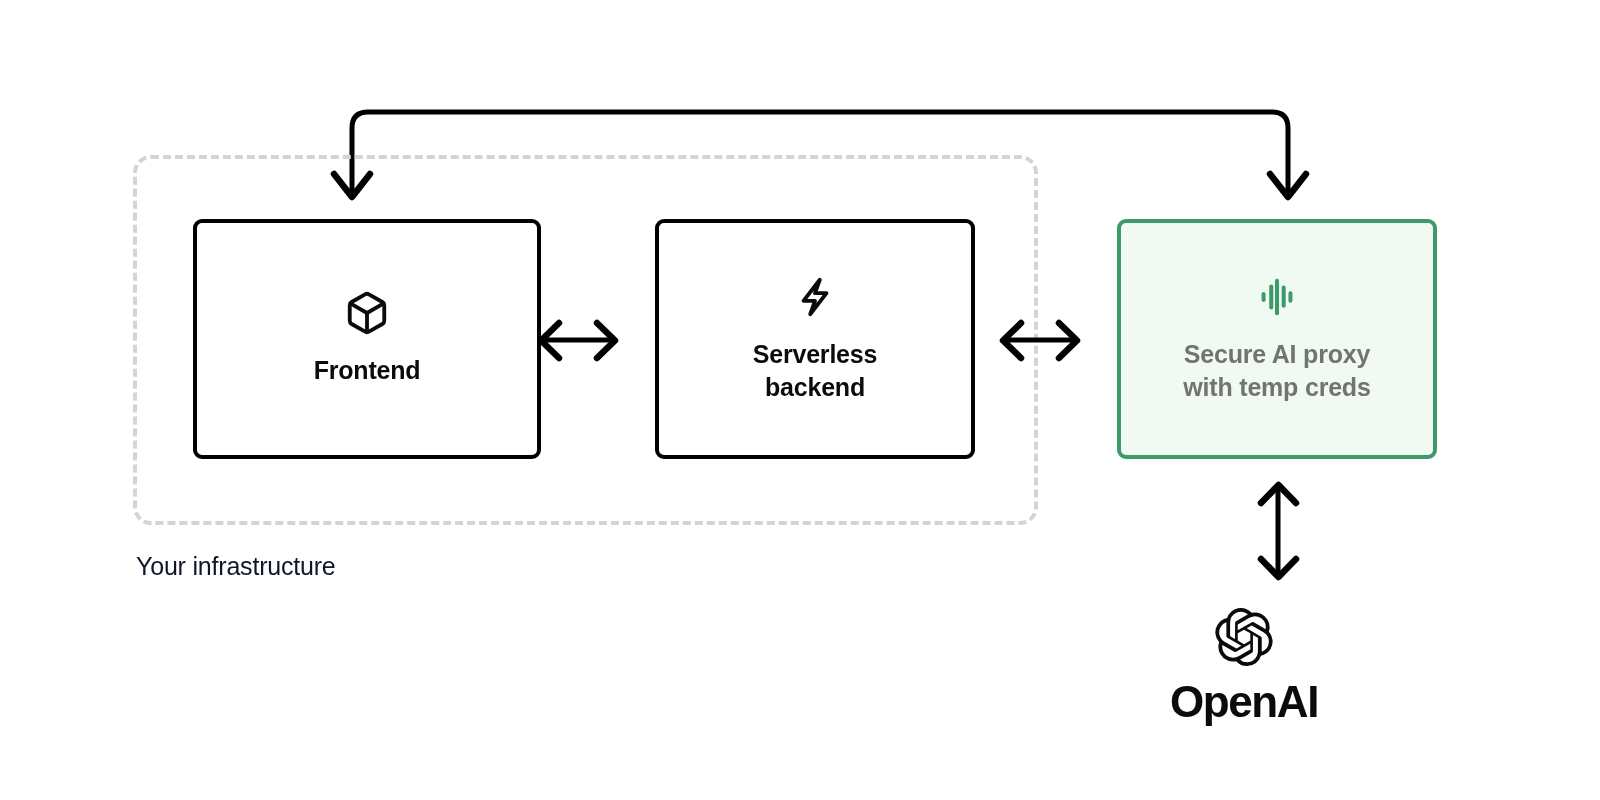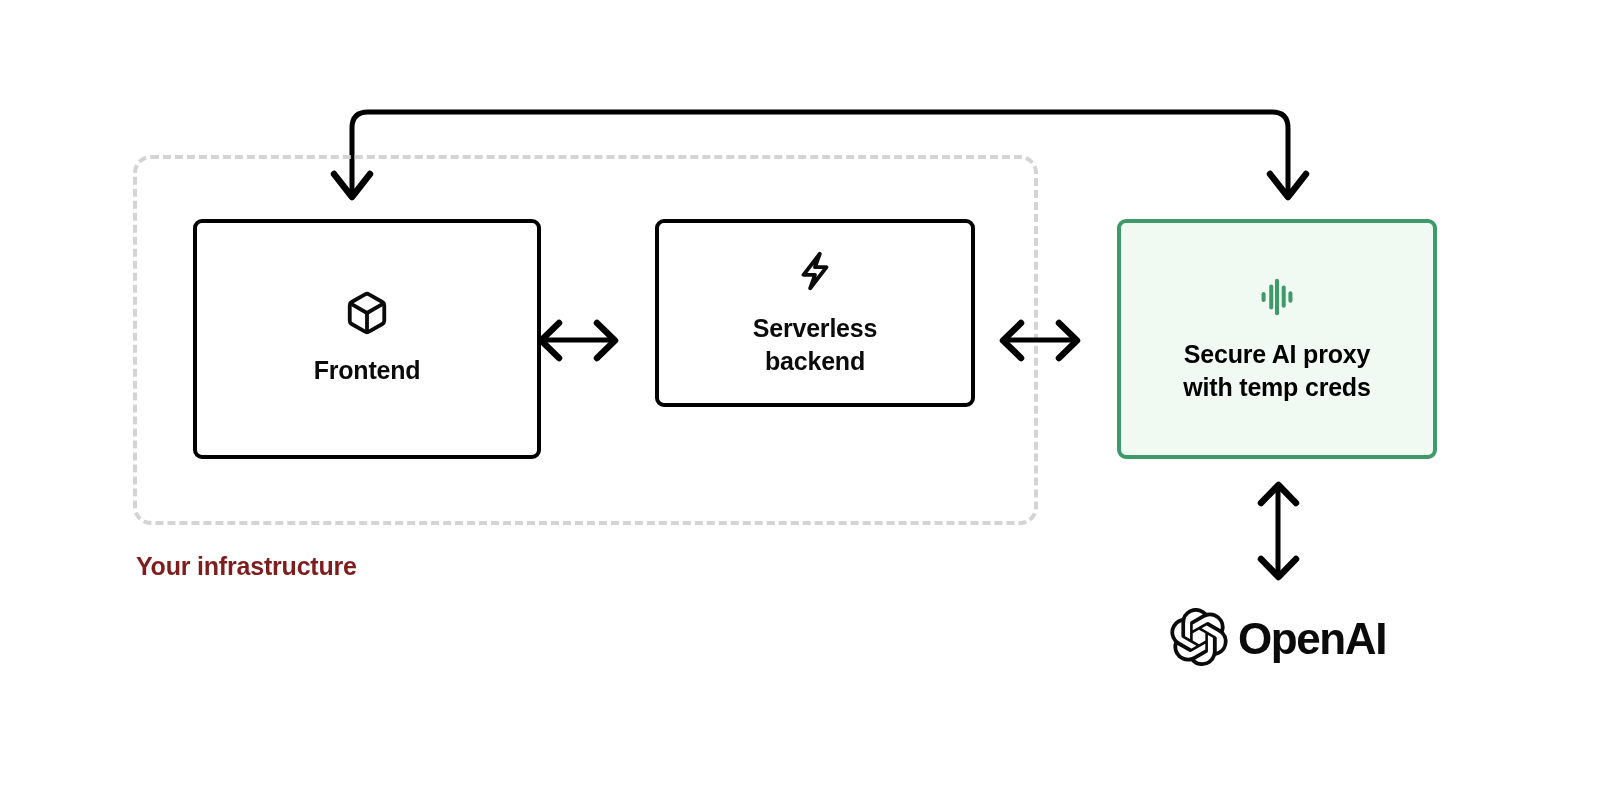--- a/index.html
+++ b/index.html
@@ -28,22 +28,22 @@
     height: 370px;
     border: 4px dashed #d4d4d4;
     border-radius: 18px;
     box-sizing: border-box;
   }
   .infra-label {
     position: absolute;
     left: 136px;
     top: 552px;
     font-size: 25px;
-    font-weight: bold;
-    color: #7f1d1d;
+    font-weight: normal;
+    color: #0f172a;
     letter-spacing: -0.2px;
     white-space: nowrap;
   }
 
   
   .node {
     position: absolute;
     box-sizing: border-box;
     border-radius: 9px;
     display: flex;
@@ -54,56 +54,57 @@
   .node-plain {
     background: #ffffff;
     border: 4px solid #000000;
   }
   .node-accent {
     background: #f0faf3;
     border: 4px solid #3f9a6a;
   }
 
   .node-frontend { left: 193px;  top: 219px; width: 348px; height: 240px; }
-  .node-backend  { left: 655px;  top: 219px; width: 320px; height: 188px; }
+  .node-backend  { left: 655px;  top: 219px; width: 320px; height: 240px; }
   .node-proxy    { left: 1117px; top: 219px; width: 320px; height: 240px; }
 
   .node-icon {
     display: block;
     margin-bottom: 14px;
   }
   .node-label {
     font-size: 25px;
     font-weight: bold;
     line-height: 1.33;
     text-align: center;
     letter-spacing: -0.2px;
     color: #0b0b0b;
     white-space: pre-line;
   }
-  .node-accent .node-label { color: #000000; }
+  .node-accent .node-label { color: #737373; }
 
   
   .conn {
     position: absolute;
     pointer-events: none;
   }
   .conn-h-frontend-backend { left: 528px;  top: 310px; }
   .conn-h-backend-proxy    { left: 990px;  top: 310px; }
   .conn-top-loop           { left: 330px;  top: 100px; }
   .conn-v-proxy-openai     { left: 1250px; top: 472px; }
 
   
   .openai-lockup {
     position: absolute;
     left: 1170px;
     top: 608px;
     display: flex;
     align-items: center;
     gap: 10px;
+    flex-direction: column;
   }
   .openai-word {
     font-size: 44px;
     font-weight: bold;
     color: #0b0b0b;
     letter-spacing: -1.4px;
     line-height: 1;
   }
 </style>
 </head>

